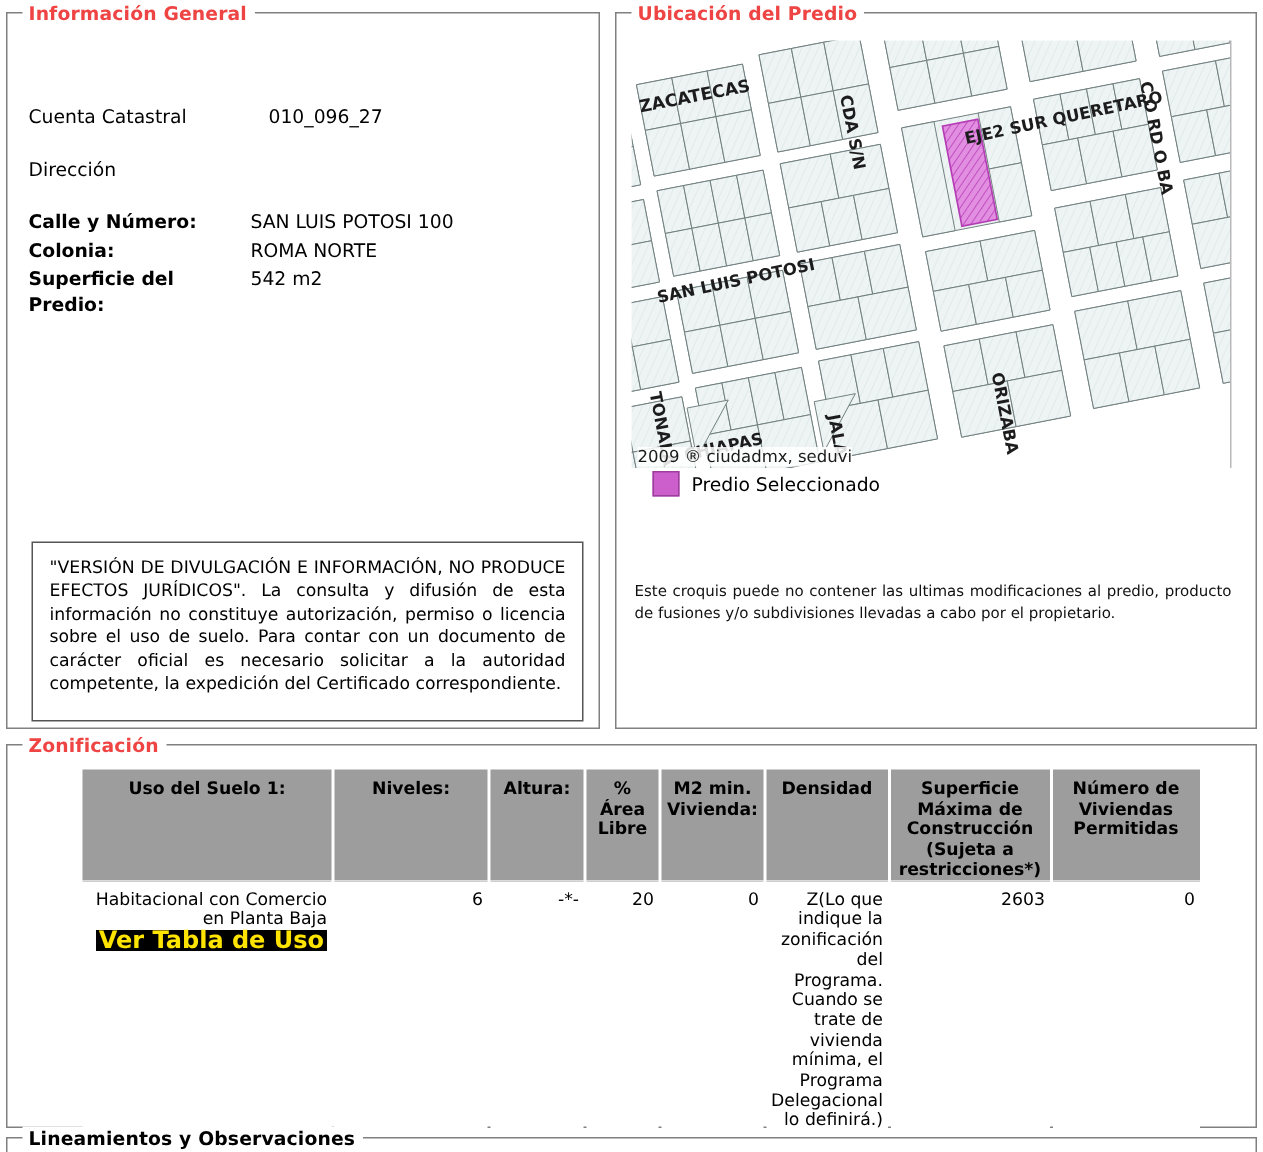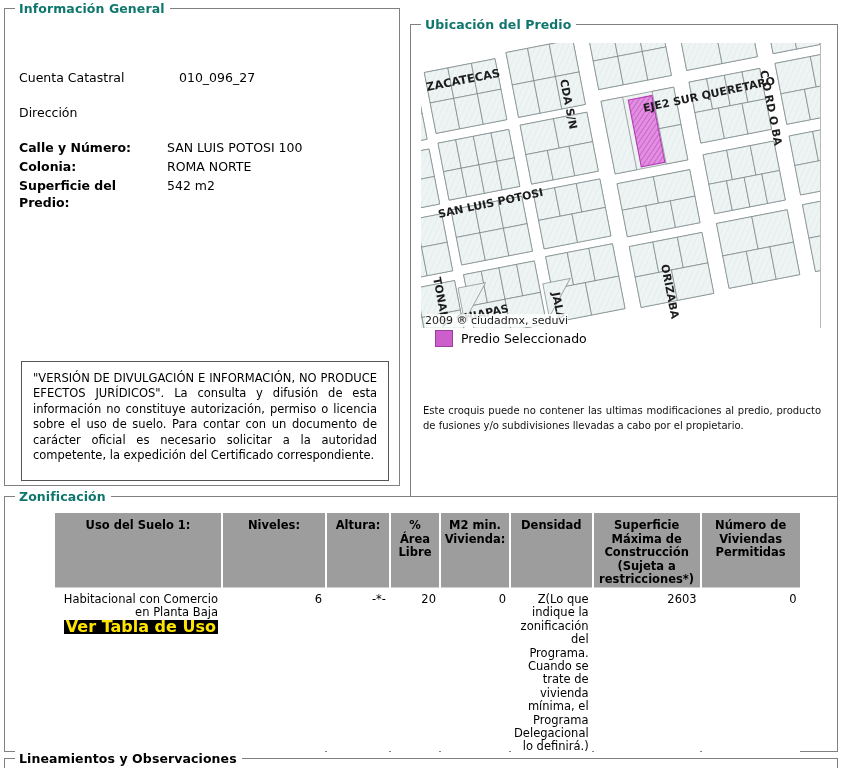--- a/index.html
+++ b/index.html
@@ -25,27 +25,27 @@
     background: #ffffff;
   }
   .panel-legend {
     position: absolute;
     top: -8px;
     left: 10px;
     background: #ffffff;
     padding: 0 5px 0 4px;
     font-weight: bold;
     font-size: 12.5px;
-    color: #0f766e;
+    color: #ef4444;
     white-space: nowrap;
     letter-spacing: 0.1px;
   }
 
   #panel-general { left: 4px;   top: 8px;  width: 396px; height: 478px; }
-  #panel-map     { left: 410px; top: 8px;  width: 428px; height: 478px; margin-top: 16px; }
+  #panel-map     { left: 410px; top: 8px;  width: 428px; height: 478px; }
   #panel-zon     { left: 4px;   top: 496px; width: 834px; height: 256px; }
   #panel-bottom  { left: 4px;   top: 758px; width: 834px; height: 40px; }
 
   
   .info-wrap { position: absolute; left: 14px; top: 60px; width: 370px; }
   .info-row { display: flex; margin-bottom: 2px; line-height: 17px; }
   .info-label {
     font-weight: normal;
     font-size: 12.5px;
     white-space: nowrap;

